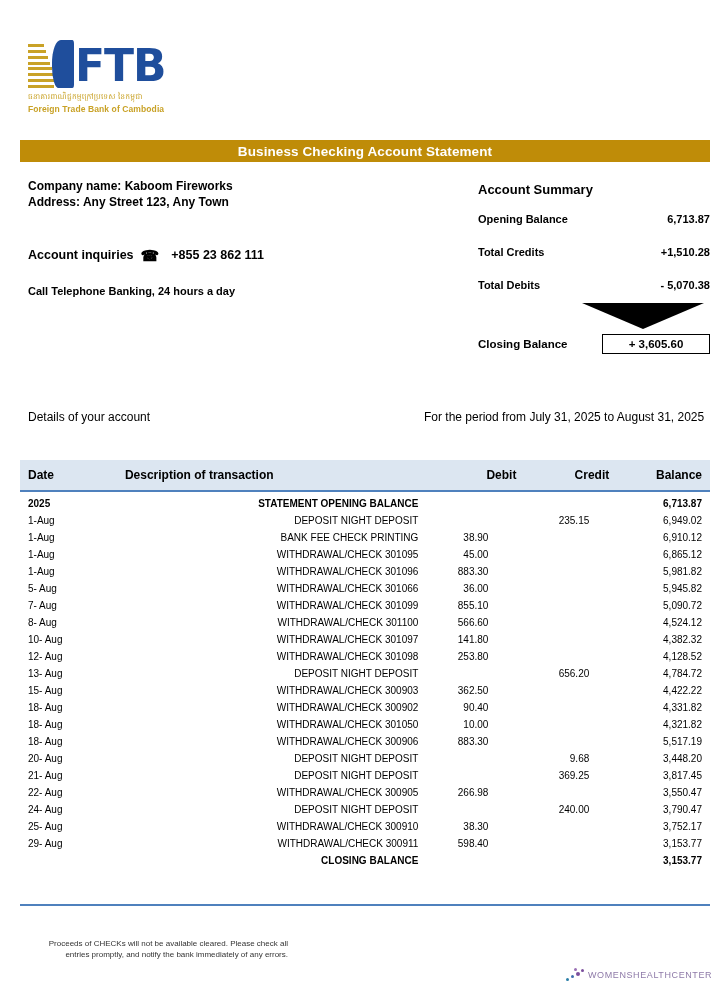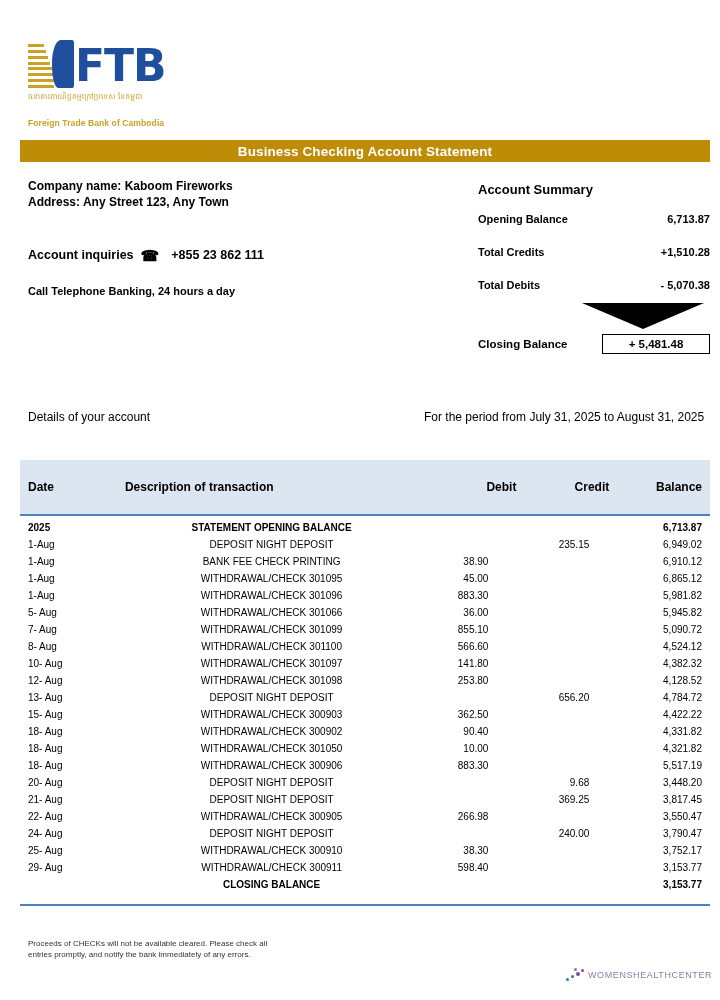--- a/index.html
+++ b/index.html
@@ -71,21 +71,21 @@
     color: #c9a227;
     letter-spacing: .2px;
     margin-top: 4px;
     white-space: nowrap;
   }
   #logo-sub {
     font-size: 8.5px;
     font-weight: bold;
     color: #c9a227;
     letter-spacing: .1px;
-    margin-top: 15px;
+    margin-top: 1px;
     white-space: nowrap;
   }
 
   
   #title-bar {
     position: absolute;
     left: 20px;
     top: 140px;
     width: 690px;
     height: 22px;
@@ -204,36 +204,36 @@
     position: absolute;
     left: 20px;
     top: 460px;
     width: 690px;
     border-collapse: collapse;
   }
   #txn-table thead th {
     background: #dce6f1;
     font-size: 12px;
     font-weight: bold;
-    padding: 20px 0;
+    padding: 8px 0;
     border-bottom: 2px solid #4f81bd;
   }
   #txn-table thead th.c-date    { text-align: left; padding-left: 8px; width: 100px; }
   #txn-table thead th.c-desc    { text-align: left; width: 300px; }
   #txn-table thead th.c-debit   { text-align: right; width: 100px; }
   #txn-table thead th.c-credit  { text-align: right; width: 95px; }
   #txn-table thead th.c-balance { text-align: right; width: 95px; padding-right: 8px; margin-top: 8px; }
 
   #txn-table tbody td {
     font-size: 10px;
     padding: 3px 0;
     white-space: nowrap;
   }
   #txn-table tbody td.c-date    { text-align: left; padding-left: 8px; }
-  #txn-table tbody td.c-desc    { text-align: center; }
+  #txn-table tbody td.c-desc    { text-align: right; }
   #txn-table tbody td.c-debit   { text-align: right; padding-right: 28px; }
   #txn-table tbody td.c-credit  { text-align: right; padding-right: 20px; }
   #txn-table tbody td.c-balance { text-align: right; padding-right: 8px; }
   #txn-table tbody tr.bold td { font-weight: bold; }
   #txn-table tbody tr:first-child td { padding-top: 6px; }
 
   #table-bottom-rule {
     position: absolute;
     left: 20px;
     top: 904px;
@@ -244,20 +244,21 @@
 
   
   #footer-note {
     position: absolute;
     left: 28px;
     top: 938px;
     font-size: 8px;
     line-height: 11px;
     color: #333333;
     width: 260px;
+    text-align: right;
   }
 
   #watermark {
     position: absolute;
     left: 566px;
     top: 968px;
     display: flex;
     align-items: center;
   }
   #watermark-dots { position: relative; width: 22px; height: 14px; }
@@ -331,21 +332,21 @@
     <span>Total Debits</span>
     <span class="sv">- 5,070.38</span>
   </div>
 </div>
 
 <div id="arrow-down"></div>
 
 <div id="closing-row">
   <span>Closing Balance</span>
   <span id="closing-box">
-    <span>+ 5,481.48</span>
+    <span>+ 3,605.60</span>
   </span>
 </div>
 
 <div id="details-label">Details of your account</div>
 <div id="period-label">For the period from July 31, 2025 to August 31, 2025</div>
 
 <table id="txn-table">
   <thead>
     <tr>
       <th class="c-date">Date</th>

